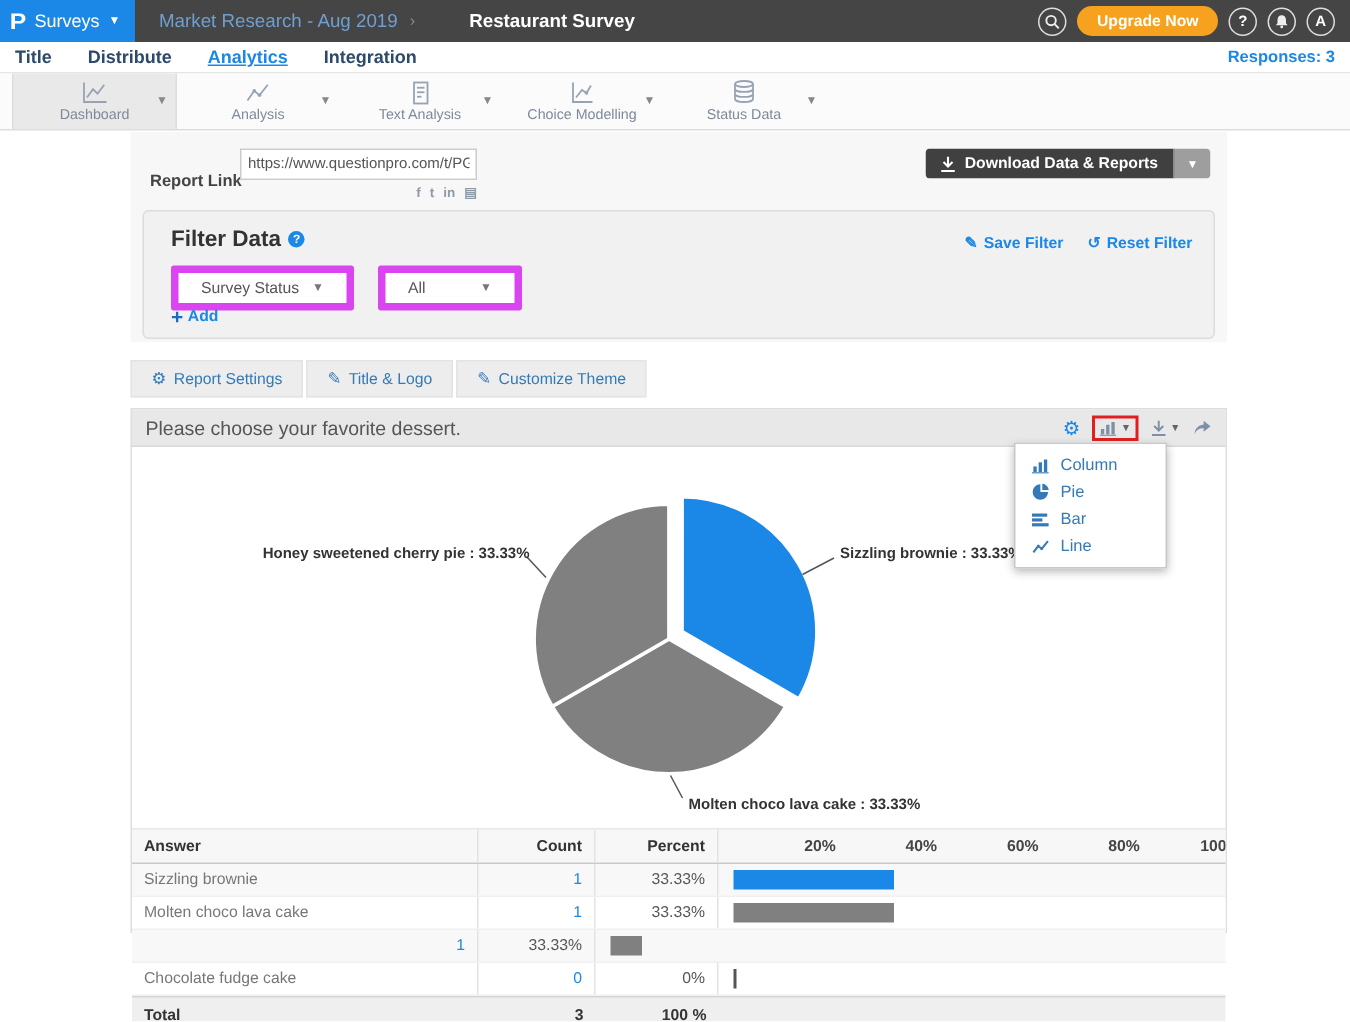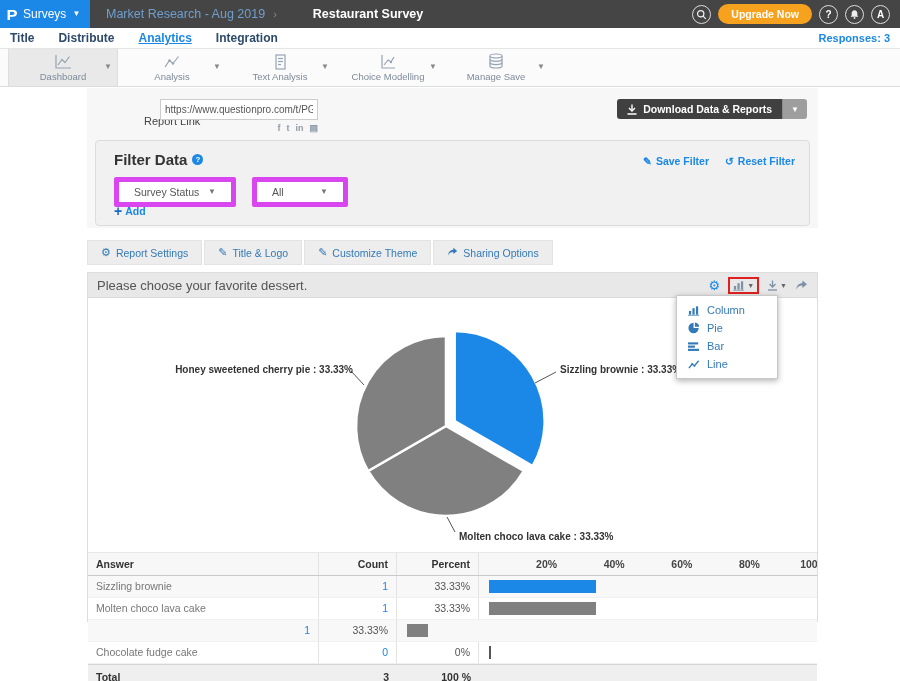--- a/index.html
+++ b/index.html
@@ -30,21 +30,21 @@
   .tool-item{width:108px;position:relative;display:flex;flex-direction:column;align-items:center;justify-content:center;cursor:pointer;}
   .tool-item.active{background:#e9e9e9;border-left:1px solid #ddd;border-right:1px solid #ddd;}
   .tool-label{font-size:9.5px;color:#7e8a99;margin-top:1px;}
   .tool-caret{position:absolute;right:5px;top:13px;font-size:8px;color:#888;}
   .tool-icon svg{display:block;}
 
   
   .content{position:absolute;top:88px;left:87px;width:731px;height:593px;}
 
   .section-a{position:absolute;top:0;left:0;width:731px;height:140px;background:#f7f7f7;}
-  .report-label{position:absolute;left:13px;top:27px;font-size:11px;font-weight:normal;color:#444;margin-left:44px;}
+  .report-label{position:absolute;left:13px;top:27px;font-size:11px;font-weight:bold;color:#444;}
   .report-input{position:absolute;left:73px;top:11px;width:148px;height:15px;border:1px solid #ccc;background:#fff;font-family:"Liberation Sans",sans-serif;font-size:10px;color:#555;padding:2px 4px;}
   .share-row{position:absolute;left:73px;top:35px;width:158px;text-align:right;font-size:9px;color:#8f9ca8;display:flex;justify-content:flex-end;gap:6px;font-weight:bold;}
   .share-row span{cursor:pointer;}
   .download-btn{position:absolute;right:11px;top:11px;height:20px;display:flex;align-items:stretch;border-radius:3px;overflow:hidden;cursor:pointer;}
   .dl-main{background:#404040;color:#fff;font-size:10.5px;font-weight:bold;display:flex;align-items:center;gap:6px;padding:0 10px;}
   .dl-caret{background:#9e9e9e;border-left:1px solid #8a8a8a;display:flex;align-items:center;padding:0 8px;color:#fff;font-size:8px;}
 
   .filter-panel{position:absolute;left:8px;right:8px;top:52px;height:84px;background:#f1f1f1;border:1px solid #dcdcdc;border-radius:4px;}
   .filter-title{position:absolute;left:18px;top:10px;font-size:15px;font-weight:bold;color:#333;display:flex;align-items:center;gap:5px;}
   .help-circle{width:11px;height:11px;border-radius:50%;background:#1b87e6;color:#fff;font-size:8px;font-weight:bold;display:flex;align-items:center;justify-content:center;}
@@ -195,21 +195,21 @@
     </div>
     <div class="tool-item">
       <span class="tool-icon">
         <svg width="20" height="17" viewBox="0 0 18 17" fill="none" stroke="#97a3b4" stroke-width="1.2">
             <ellipse cx="9" cy="3" rx="6" ry="2"></ellipse>
             <path d="M3 3v10c0 1.1 2.7 2 6 2s6-.9 6-2V3"></path>
             <path d="M3 6.3c0 1.1 2.7 2 6 2s6-.9 6-2"></path>
             <path d="M3 9.6c0 1.1 2.7 2 6 2s6-.9 6-2"></path>
           </svg>
       </span>
-      <span class="tool-label">Manage Save</span>
+      <span class="tool-label">Status Data</span>
       <span class="tool-caret">▼</span>
     </div>
   </div>
 
   <div class="content">
 
     <div class="section-a">
       <span class="report-label">Report Link</span>
       <input class="report-input" value="https://www.questionpro.com/t/PGW9HZe4" style="">
       <div class="share-row">
@@ -267,28 +267,20 @@
         <span class="ticon">⚙</span>
         <span>Report Settings</span>
       </div>
       <div class="stab">
         <span class="ticon">✎</span>
         <span>Title &amp; Logo</span>
       </div>
       <div class="stab">
         <span class="ticon">✎</span>
         <span>Customize Theme</span>
-      </div>
-      <div class="stab">
-        <span class="ticon">
-          <svg width="11" height="10" viewBox="0 0 14 12">
-              <path d="M8 3.2 V0.6 L13 4.6 L8 8.6 V6 C4.6 6 2.6 7.4 1.4 10.4 C1.4 6.4 4 3.7 8 3.2 Z" fill="#337ab7"></path>
-            </svg>
-        </span>
-        <span>Sharing Options</span>
       </div>
     </div>
 
     <div class="chart-panel">
       <div class="panel-header">
         <span class="panel-title">Please choose your favorite dessert.</span>
         <div class="header-icons">
           <span class="gears">⚙</span>
           <span class="red-box">
             <span class="hbtn">

